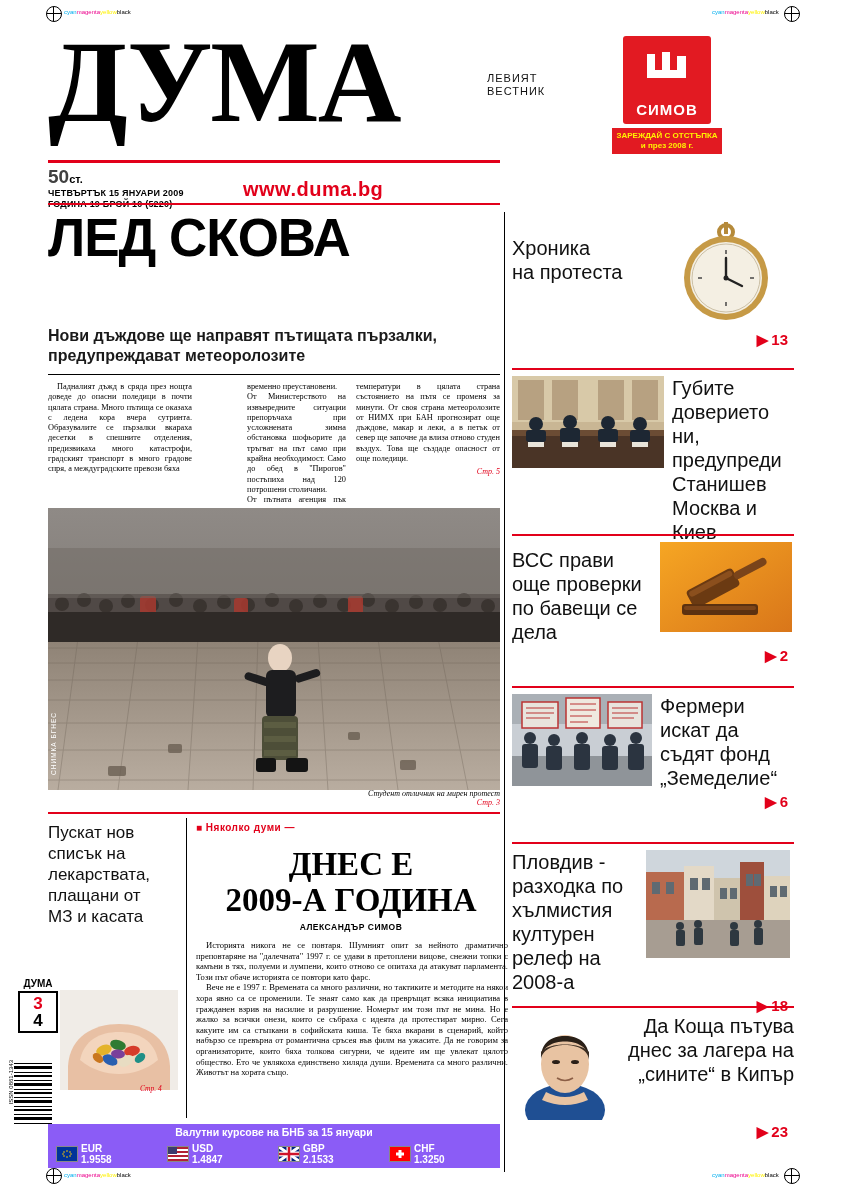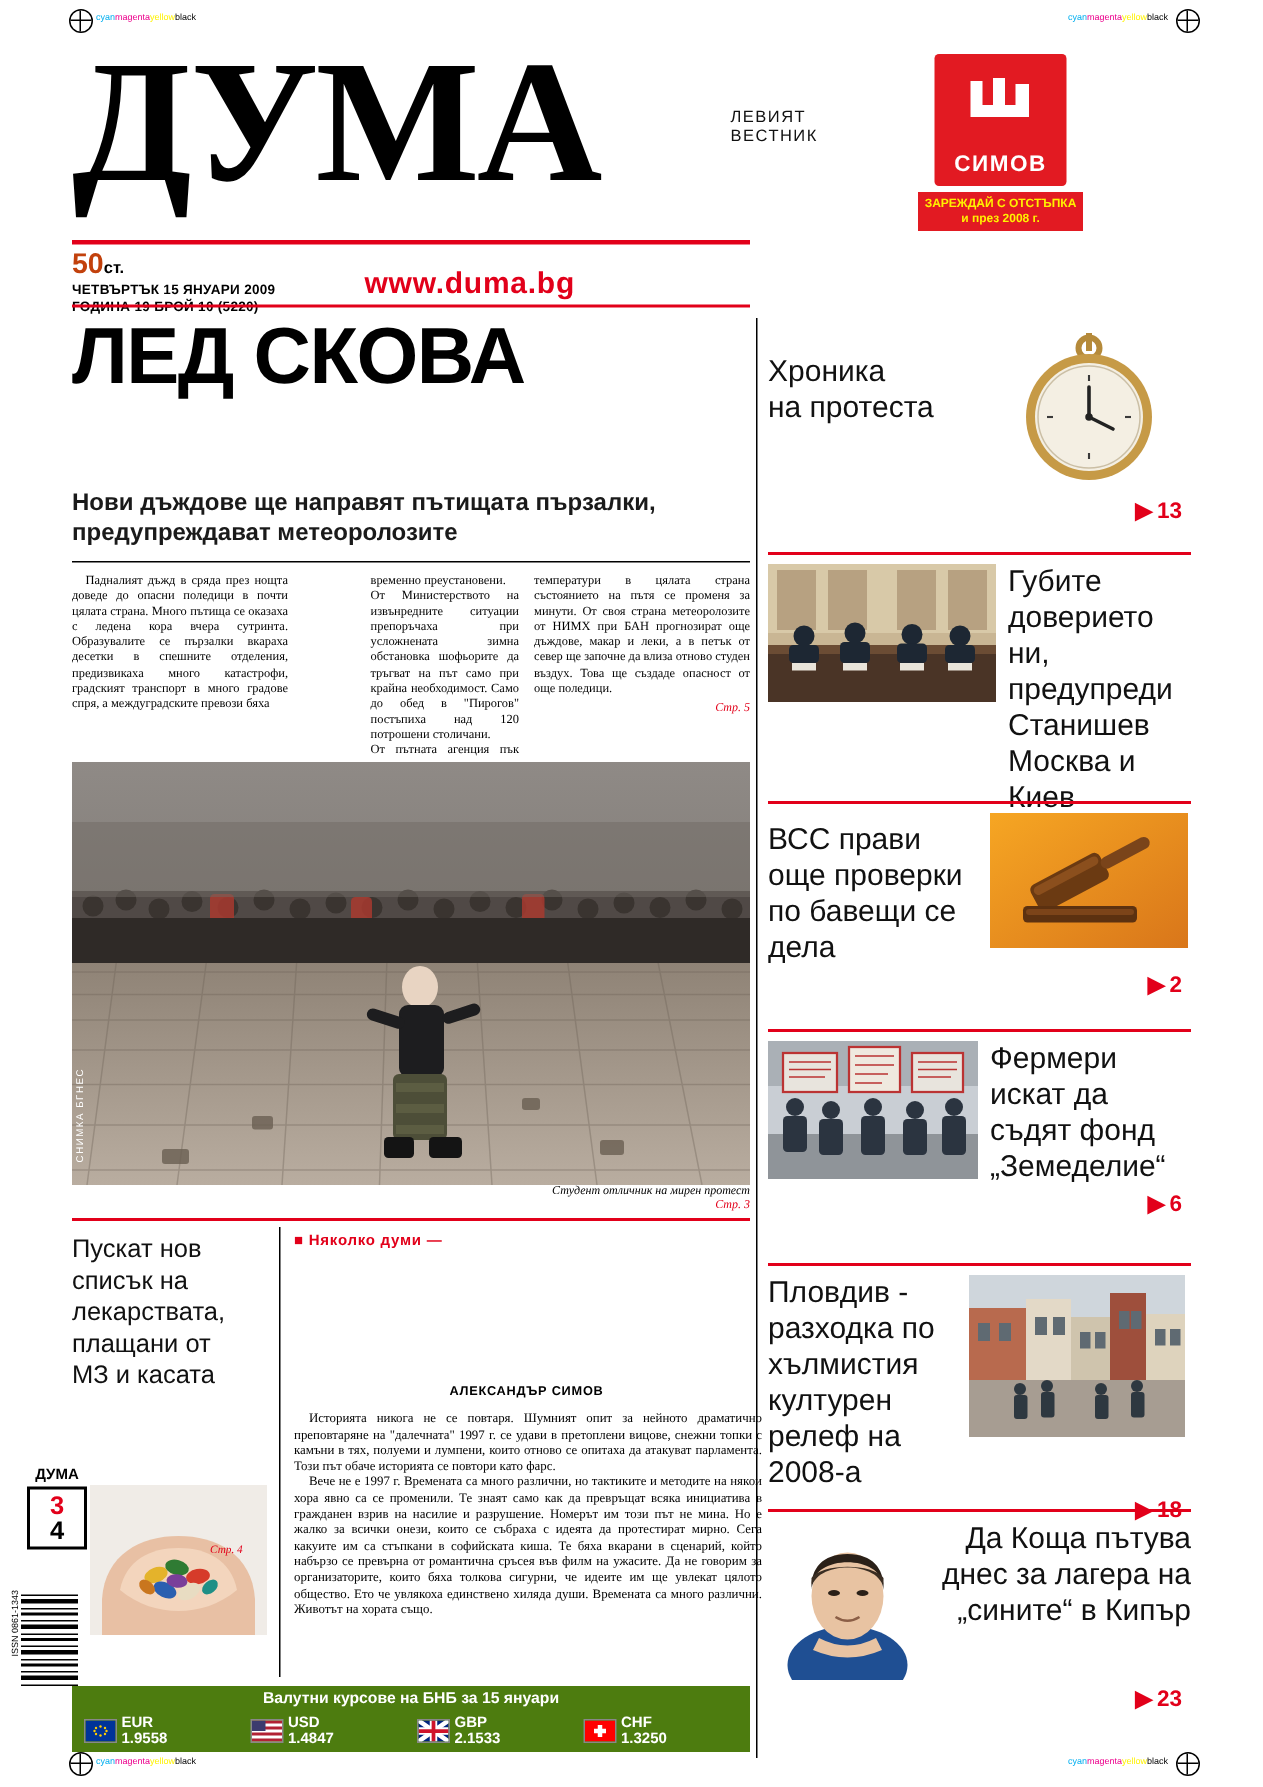--- a/index.html
+++ b/index.html
@@ -51,40 +51,40 @@
 
   
   .mainphoto{position:absolute;left:48px;top:508px;width:452px;height:282px;overflow:hidden;background:#6e6a66;}
   .photo-credit{position:absolute;left:50px;top:712px;font-size:6.5px;writing-mode:vertical-rl;transform:rotate(180deg);color:#fff;font-family:"Liberation Sans",sans-serif;letter-spacing:1px;}
   .photo-cap{position:absolute;left:300px;top:789px;width:200px;text-align:right;font-style:italic;font-size:8px;}
   .photo-cap .p{color:#e2001a;font-style:italic;}
 
   
   .medhead{position:absolute;left:48px;top:822px;width:120px;font-family:"Liberation Sans",sans-serif;font-size:17px;line-height:21px;color:#111;}
   .medphoto{position:absolute;left:60px;top:990px;width:118px;height:100px;overflow:hidden;}
-  .med-strp{position:absolute;left:140px;top:1028px;font-size:7.5px;font-style:italic;color:#e2001a;}
+  .med-strp{position:absolute;left:140px;top:1084px;font-size:7.5px;font-style:italic;color:#e2001a;}
 
   
   .badge{position:absolute;left:18px;top:978px;width:40px;text-align:center;}
   .badge .t{font-family:"Liberation Sans",sans-serif;font-weight:bold;font-size:10px;}
   .badge .nums{border:2px solid #000;margin-top:2px;font-family:"Liberation Sans",sans-serif;font-weight:bold;font-size:17px;line-height:17px;padding:2px 0;}
   .badge .nums .red{color:#e2001a;}
   .barcode{position:absolute;left:14px;top:1062px;width:46px;height:70px;}
   .issn{position:absolute;left:8px;top:1060px;font-size:6px;writing-mode:vertical-rl;transform:rotate(180deg);font-family:"Liberation Sans",sans-serif;}
 
   
   .edit-kicker{position:absolute;left:196px;top:822px;font-family:"Liberation Sans",sans-serif;font-weight:bold;font-size:10px;color:#e2001a;letter-spacing:0.5px;}
   .edit-kicker .dash{color:#e2001a;}
   .edit-title{position:absolute;left:196px;top:846px;width:310px;text-align:center;font-family:"Liberation Serif",serif;font-weight:bold;font-size:33px;line-height:36px;}
   .edit-author{position:absolute;left:196px;top:922px;width:310px;text-align:center;font-family:"Liberation Sans",sans-serif;font-weight:bold;font-size:8.5px;letter-spacing:0.5px;}
   .edit-body{position:absolute;left:196px;top:940px;width:312px;font-size:8.6px;line-height:10.6px;text-align:justify;}
   .edit-body p{margin:0;text-indent:10px;}
 
   
-  .curr{position:absolute;left:48px;top:1124px;width:452px;height:44px;background:#4d7c0f;}
+  .curr{position:absolute;left:48px;top:1124px;width:452px;height:44px;background:#8b5cf6;}
   .curr-title{position:absolute;left:0;top:2px;width:452px;text-align:center;color:#fff;font-family:"Liberation Sans",sans-serif;font-weight:bold;font-size:10.5px;}
   .curr-row{position:absolute;left:4px;top:18px;width:444px;height:24px;display:flex;}
   .curr-item{flex:1;display:flex;align-items:center;gap:3px;padding-left:4px;}
   .curr-item .flag{width:20px;height:14px;border:1px solid #888;flex:none;}
   .curr-item .lbl{color:#fff;font-family:"Liberation Sans",sans-serif;font-weight:bold;font-size:10px;line-height:11px;}
   .curr-item .val{color:#fff;font-family:"Liberation Sans",sans-serif;font-weight:bold;font-size:10px;line-height:11px;}
   .rail-title{font-family:"Liberation Sans",sans-serif;font-size:20px;line-height:24px;color:#111;}
   .pagemark{font-family:"Liberation Sans",sans-serif;font-weight:bold;font-size:15px;color:#e2001a;text-align:right;padding:3px 6px 4px 0;}
   .pagemark .tri{display:inline-block;margin-right:3px;}
 
@@ -131,21 +131,21 @@
       <div class="lukoil-name">СИМОВ</div>
     </div>
     <div class="lukoil-promo">
       <div>ЗАРЕЖДАЙ С ОТСТЪПКА</div>
       <div>и през 2008 г.</div>
     </div>
   </div>
 
   <div class="rule" style="left:48px;top:160px;width:452px;height:3px;"></div>
   <div class="priceblock">
-    <div class="price"><span style="font-size:19px;color:#c2410c;">50</span><span>ст.</span></div>
+    <div class="price"><span style="font-size:19px;color:#404040;">50</span><span>ст.</span></div>
     <div class="dateline">ЧЕТВЪРТЪК 15 ЯНУАРИ 2009</div>
     <div class="dateline">ГОДИНА 19 БРОЙ 10 (5220)</div>
   </div>
   <div class="webaddr">www.duma.bg</div>
   <div class="rule" style="left:48px;top:203px;width:452px;height:2px;"></div>
 
   <div class="headline">
     <div>ЛЕД СКОВА</div>
   </div>
   <div class="subhead">Нови дъждове ще направят пътищата пързалки, предупреждават метеоролозите</div>
@@ -308,20 +308,24 @@
       <rect x="56" y="8" width="3" height="38"></rect>
         <rect x="62" y="8" width="1" height="38"></rect>
     </g>
   </svg>
 
   <div class="edit-kicker">
     <span class="dash">■</span>
     <span>Няколко думи</span>
     <span class="dash">—</span>
   </div>
+  <div class="edit-title">
+    <div>ДНЕС Е</div>
+    <div>2009-А ГОДИНА</div>
+  </div>
   <div class="edit-author">АЛЕКСАНДЪР  СИМОВ</div>
   <div class="edit-body">
     <p>Историята никога не се повтаря. Шумният опит за нейното драматично преповтаряне на "далечната" 1997 г. се удави в претоплени вицове, снежни топки с камъни в тях, полуеми и лумпени, които отново се опитаха да атакуват парламента. Този път обаче историята се повтори като фарс.</p>
     <p>Вече не е 1997 г. Времената са много различни, но тактиките и методите на някои хора явно са се променили. Те знаят само как да превръщат всяка инициатива в гражданен взрив на насилие и разрушение. Номерът им този път не мина. Но е жалко за всички онези, които се събраха с идеята да протестират мирно. Сега какуите им са стъпкани в софийската киша. Те бяха вкарани в сценарий, който набързо се превърна от романтична сръсея във филм на ужасите. Да не говорим за организаторите, които бяха толкова сигурни, че идеите им ще увлекат цялото общество. Ето че увлякоха единствено хиляда души. Времената са много различни. Животът на хората също.</p>
   </div>
 
   <div class="curr">
     <div class="curr-title">Валутни курсове на БНБ за 15 януари</div>
     <div class="curr-row">
 

